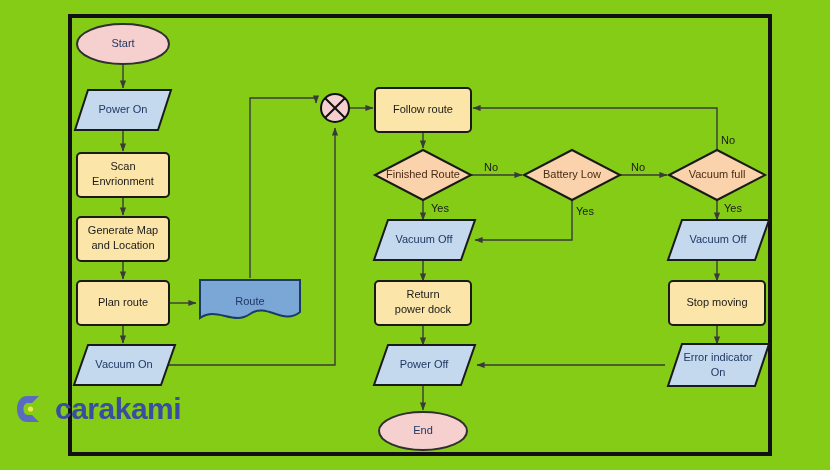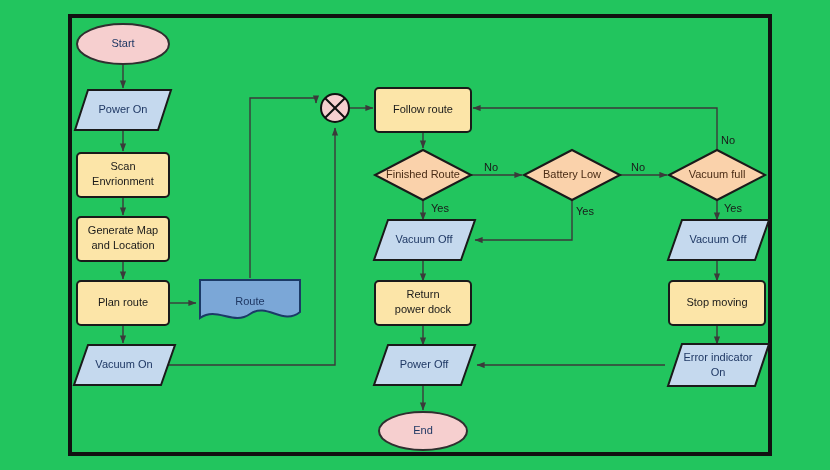--- a/index.html
+++ b/index.html
@@ -1,17 +1,17 @@
 <!DOCTYPE html>
 <html><head>
 <meta charset="utf-8">
 <style>
   html,body{margin:0;padding:0;background:#ffffff;}
   body{width:830px;height:470px;overflow:hidden;font-family:"Liberation Sans",sans-serif;}
-  #stage{position:relative;width:830px;height:470px;background:#22c55e;}
+  #stage{position:relative;width:830px;height:470px;background:#84cc16;}
   svg#flow{position:absolute;left:0;top:0;width:830px;height:470px;}
   .nodeText{font-family:"Liberation Sans",sans-serif;font-size:11px;dominant-baseline:middle;text-anchor:middle;}
   .edgeLabel{font-family:"Liberation Sans",sans-serif;font-size:11px;fill:#1a1a1a;dominant-baseline:middle;}
   .logoWrap{position:absolute;left:14px;top:392px;display:flex;align-items:center;gap:7px;}
   .logoMark{width:34px;height:34px;position:relative;}
   .logoText{font-family:"Liberation Sans",sans-serif;font-size:30px;font-weight:700;color:#3b4da0;letter-spacing:-0.5px;line-height:1;}
 </style>
 </head>
 <body>
 
@@ -153,14 +153,23 @@
     <g>
       <text class="edgeLabel" x="484" y="168">No</text>
       <text class="edgeLabel" x="431" y="209">Yes</text>
       <text class="edgeLabel" x="631" y="168">No</text>
       <text class="edgeLabel" x="576" y="212">Yes</text>
       <text class="edgeLabel" x="721" y="141">No</text>
       <text class="edgeLabel" x="724" y="209">Yes</text>
     </g>
   </svg>
 
+  <div class="logoWrap">
+    <div class="logoMark">
+      <svg viewBox="0 0 34 34" width="34" height="34">
+        <path d="M25,4 L13,4 C6.5,4 3,10 3,17 C3,24 6.5,30 13,30 L25,30 L18,23 L14,23 C11,23 9.5,20.4 9.5,17 C9.5,13.6 11,11 14,11 L18,11 Z" fill="#5b6bbf"></path>
+        <circle cx="16.5" cy="17" r="2.6" fill="#f2e84c"></circle>
+      </svg>
+    </div>
+    <div class="logoText">carakami</div>
+  </div>
 
 </div>
 
 </body></html>

